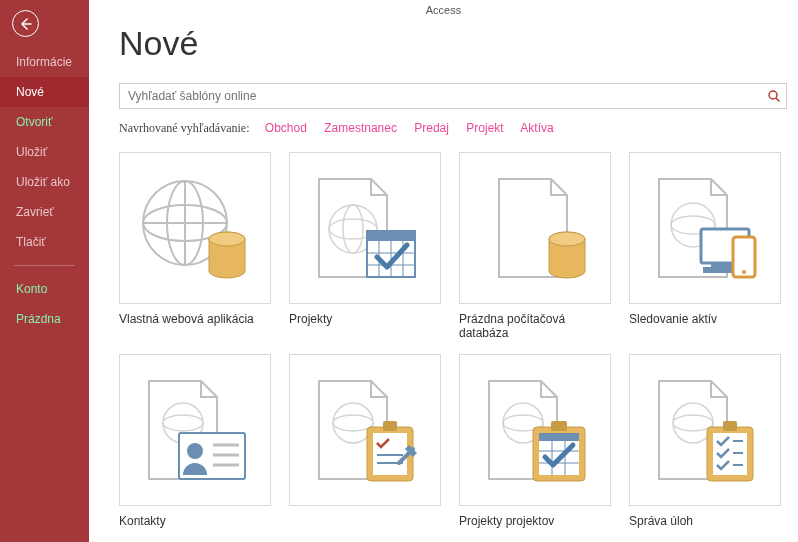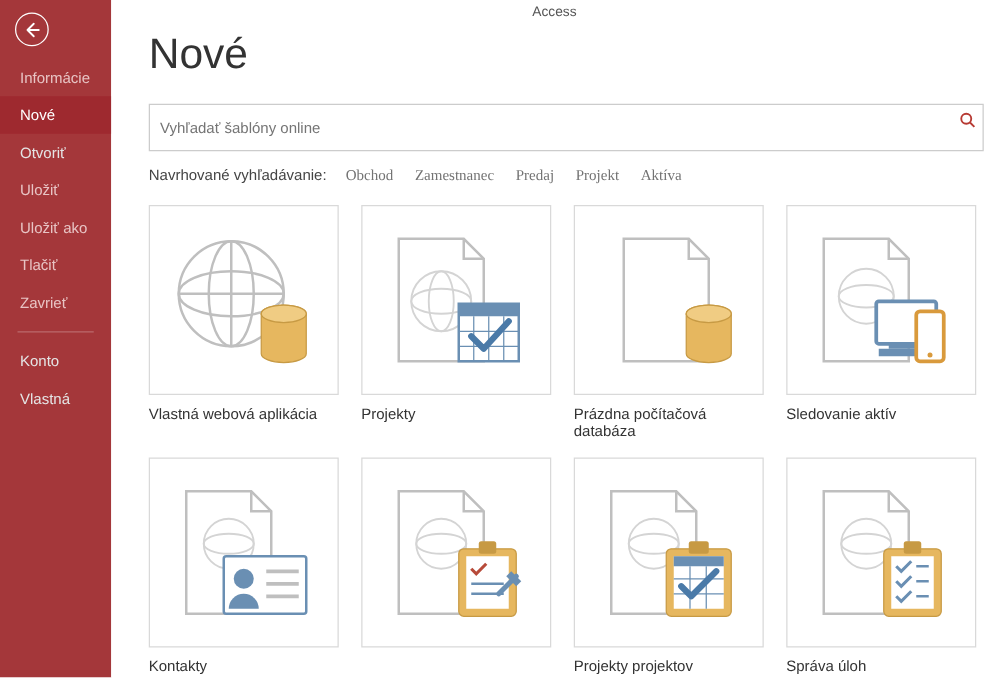--- a/index.html
+++ b/index.html
@@ -29,21 +29,21 @@
     border-radius: 50%;
     display: flex; align-items: center; justify-content: center;
     cursor: pointer;
   }
   .back-circle svg { display: block; }
   .side-item {
     padding: 8px 0 8px 16px;
     color: #e8c4c4;
     cursor: pointer;
   }
-  .side-item.enabled { color: #e5e5e5; }
+  .side-item.enabled { color: #86efac; }
   .side-item.active { background: #9e292f; color:#fff; }
   .side-sep {
     height: 1px;
     background: rgba(255,255,255,0.25);
     margin: 8px 14px;
   }
   .main {
     flex: 1;
     height: 100%;
     background: #fff;
@@ -66,41 +66,41 @@
     color: #333;
     margin-bottom: 20px;
   }
   .searchbar {
     position: relative;
     width: 668px;
     margin-bottom: 12px;
   }
   .searchbar input {
     width: 100%;
-    height: 38px;
+    height: 26px;
     border: 1px solid #ccc;
     padding: 0 30px 0 8px;
     font-size: 12px;
     color: #888;
     outline: none;
   }
   .searchbar .search-btn {
     position: absolute;
     right: 4px; top: 4px;
     width: 18px; height: 18px;
     cursor: pointer;
     display: flex; align-items: center; justify-content: center;
   }
   .suggest-row {
     font-size: 12px;
     color: #444;
     margin-bottom: 16px;
   }
-  .suggest-row .label { margin-right: 12px; }
-  .suggest-row .kw { color: #737373; margin-right: 14px; cursor: pointer; font-family: Liberation Serif, serif; }
+  .suggest-row .label { margin-right: 12px; font-family: Liberation Serif, serif; }
+  .suggest-row .kw { color: #ec4899; margin-right: 14px; cursor: pointer; }
   .grid {
     display: grid;
     grid-template-columns: repeat(4, 152px);
     column-gap: 18px;
     row-gap: 14px;
   }
   .tpl { width: 152px; }
   .thumb {
     width: 152px; height: 152px;
     border: 1px solid #d9d9d9;
@@ -122,25 +122,25 @@
   <div class="back-circle">
     <svg width="14" height="14" viewBox="0 0 14 14">
       <path d="M8 2 L3 7 L8 12 M3 7 H12" stroke="#fff" stroke-width="1.5" fill="none" stroke-linecap="round" stroke-linejoin="round"></path>
     </svg>
   </div>
   <div class="side-item">Informácie</div>
   <div class="side-item enabled active">Nové</div>
   <div class="side-item enabled">Otvoriť</div>
   <div class="side-item">Uložiť</div>
   <div class="side-item">Uložiť ako</div>
+  <div class="side-item">Zavrieť</div>
   <div class="side-item">Tlačiť</div>
-  <div class="side-item">Zavrieť</div>
   <div class="side-sep"></div>
   <div class="side-item enabled">Konto</div>
-  <div class="side-item enabled">Vlastná</div>
+  <div class="side-item enabled">Prázdna</div>
 </div>
 
 <div class="main">
   <div class="titlebar">Access</div>
 
   <div class="content">
     <div class="page-title">Nové</div>
 
     <div class="searchbar">
       <input type="text" placeholder="Vyhľadať šablóny online" style="">

